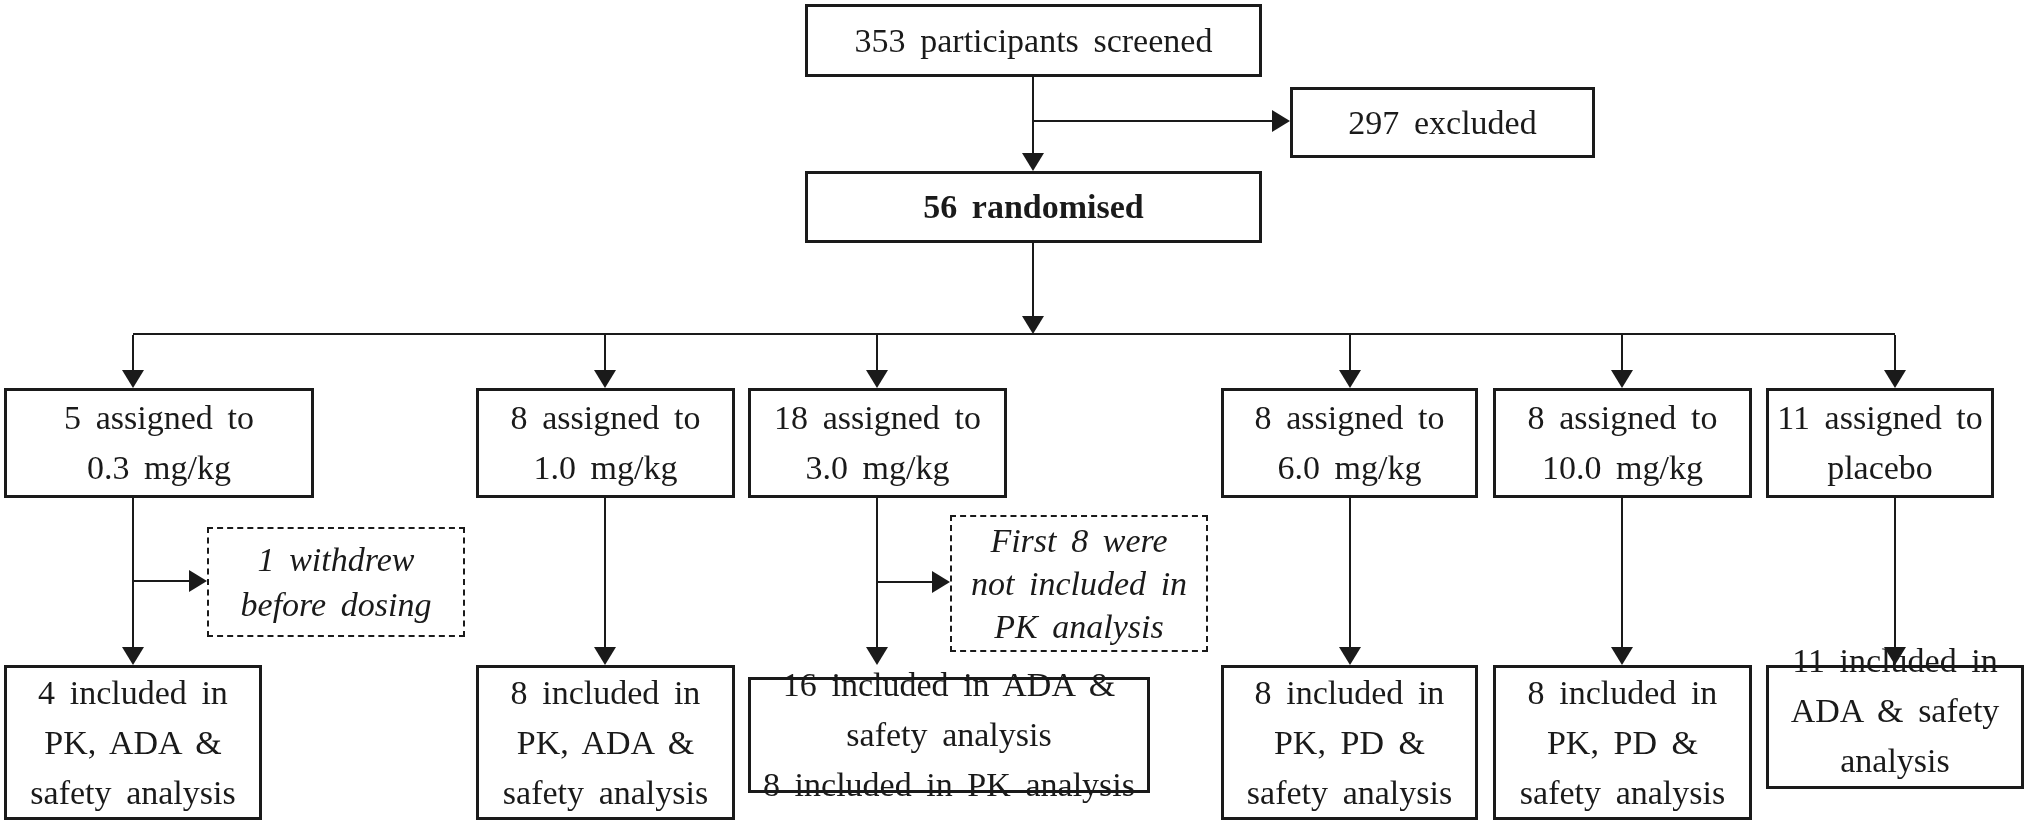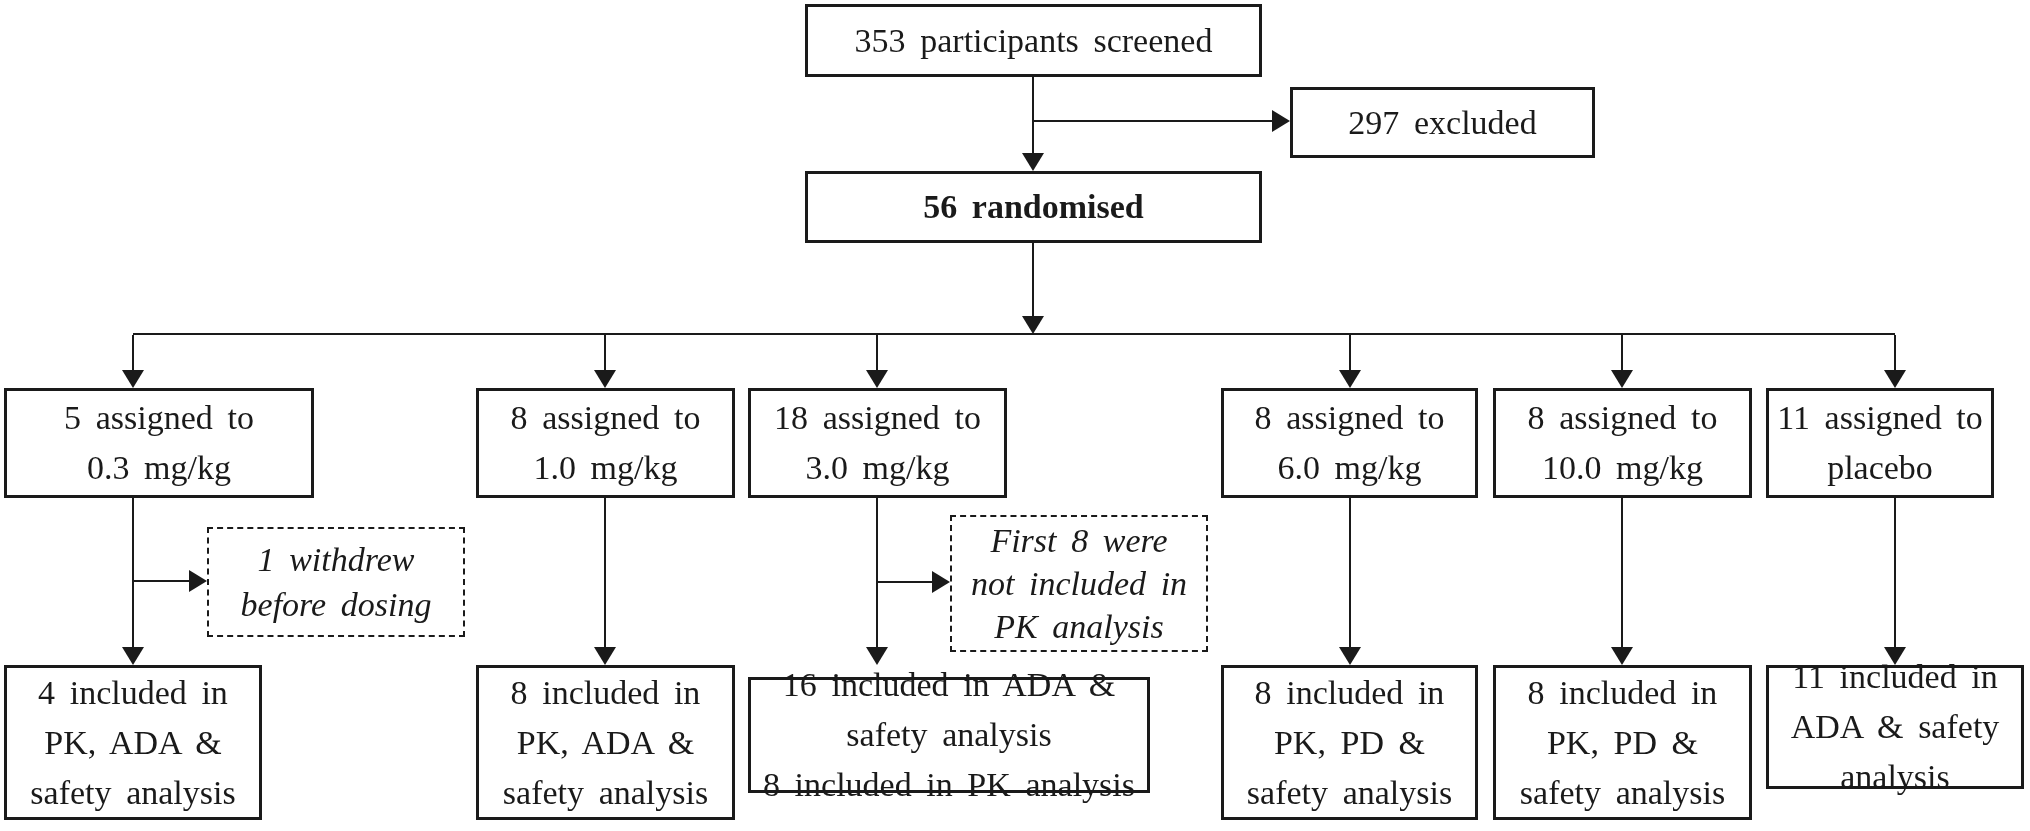--- a/index.html
+++ b/index.html
@@ -163,19 +163,19 @@
   </div>
 
   <div class="vline" style="left:1894px;top:335px;height:35px;"></div>
   <div class="arr-d" style="left:1884px;top:370px;"></div>
   <div class="box" style="left:1766px;top:388px;width:228px;height:110px;">
     <span class="ln">11 assigned to</span>
     <span class="ln">placebo</span>
   </div>
   <div class="vline" style="left:1894px;top:498px;height:149px;"></div>
   <div class="arr-d" style="left:1884px;top:647px;"></div>
-  <div class="box" style="left:1766px;top:665px;width:258px;height:124px;">
+  <div class="box" style="left:1766px;top:665px;width:258px;height:124px;justify-content:flex-end;">
     <span class="ln">11 included in</span>
     <span class="ln">ADA &amp; safety</span>
     <span class="ln">analysis</span>
   </div>
 
 </div>
 
 </body></html>

